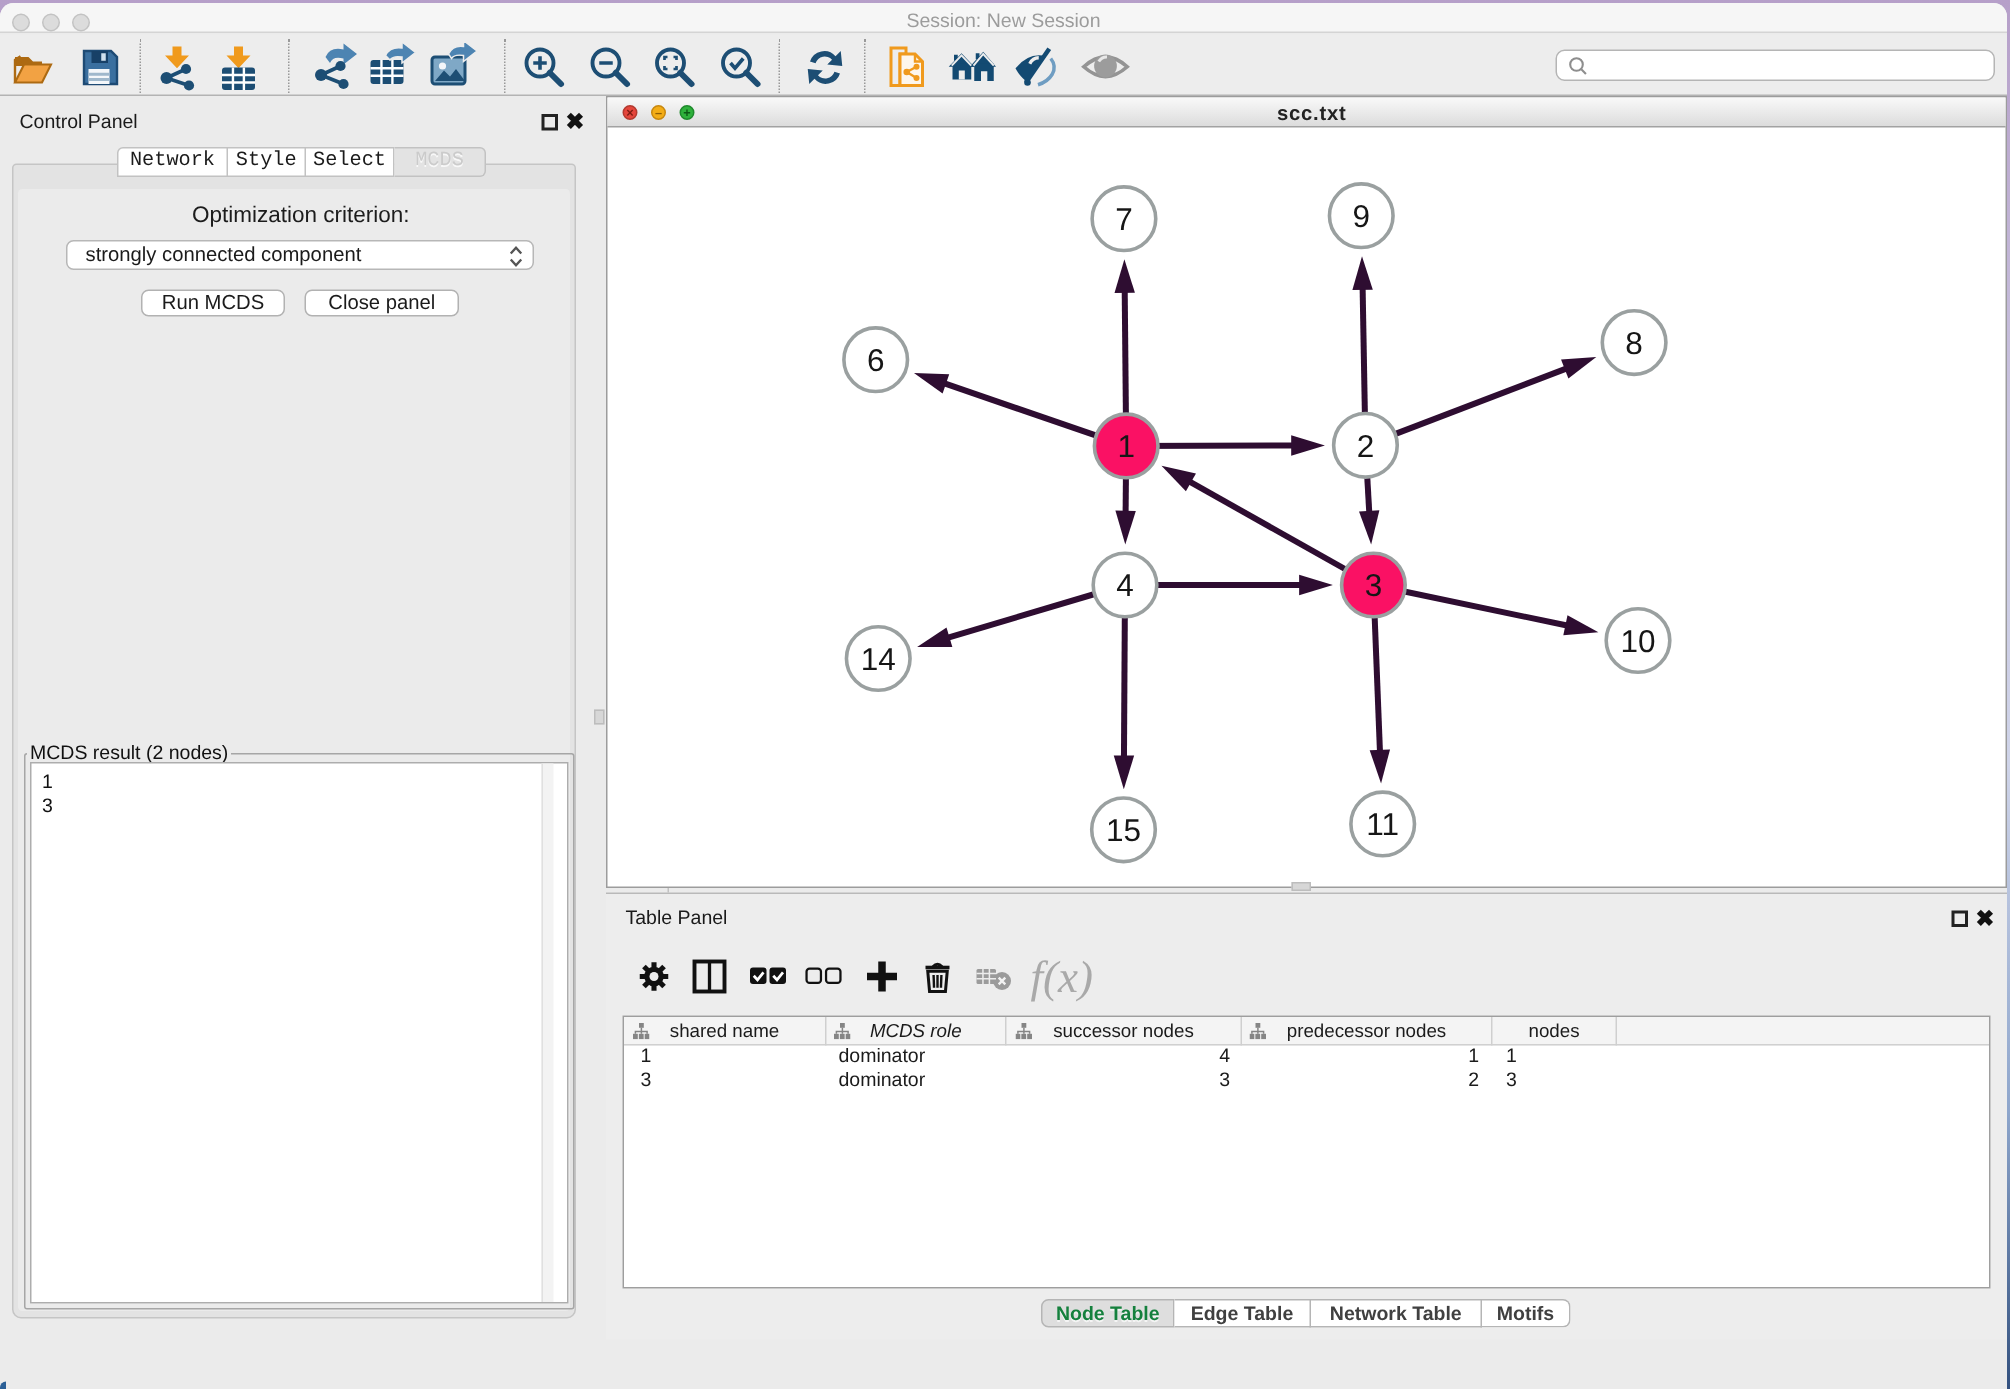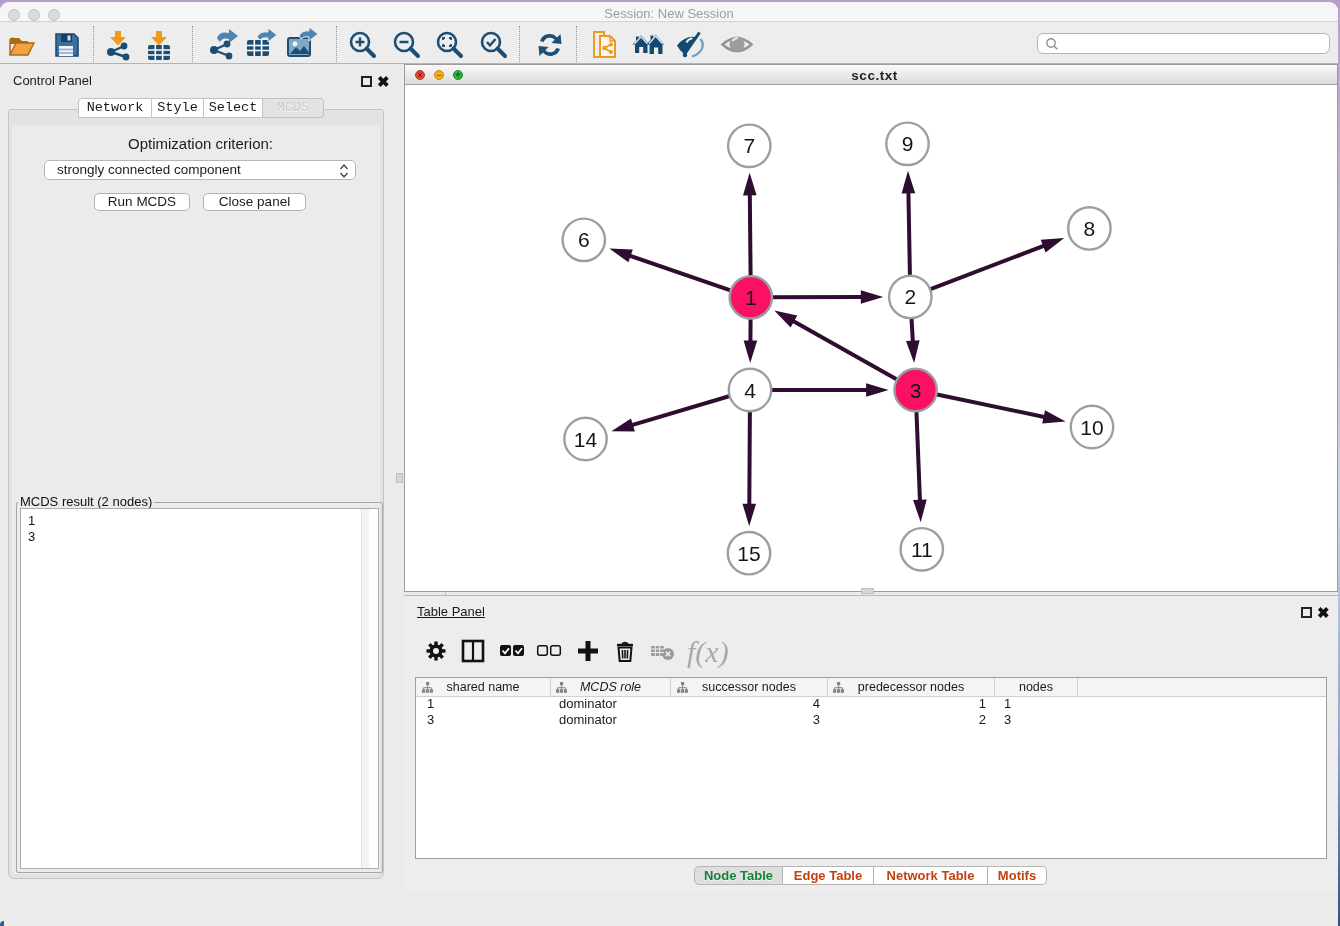--- a/index.html
+++ b/index.html
@@ -33,21 +33,21 @@
 #netwin { left:404px; top:62px; width:934px; height:528px; border:1px solid #9c9c9c; background:#fff; }
 #nettitle { left:0; top:0; width:932px; height:20px; background:linear-gradient(180deg,#f9f9f9 0%,#ececec 45%,#dcdcdc 100%); border-bottom:1px solid #a2a2a2; }
 .ntl { border-radius:50%; width:10px; height:10px; top:5px; text-align:center; font-size:8.5px; font-weight:bold; line-height:9px; }
 #netname { width:100%; top:3px; text-indent:7px; text-align:center; font-size:13.5px; font-weight:bold; color:#222; letter-spacing:0.5px; }
 
 #tpanel { left:404px; top:593px; width:934px; height:298px; background:#ededed; border-top:1px solid #b9b9b9; }
 #ttable { left:11px; top:81px; width:912px; height:182px; background:#fff; border:1px solid #9e9e9e; }
 #thead { left:0; top:0; width:910px; height:19px; background:#f4f4f4; border-bottom:1px solid #d0d0d0; }
 .thcell { top:0; height:19px; border-right:1px solid #cfcfcf; font-size:12.5px; color:#1b1b1b; text-align:center; line-height:18px; }
 .trow { font-size:13px; color:#1b1b1b; height:16px; line-height:16px; }
-.btab { top:270px; height:19px; background:#fff; border:1px solid #b5b5b5; font-size:13px; font-weight:600; color:#c2410c; text-align:center; line-height:17px; }
+.btab { top:270px; height:19px; background:#fff; border:1px solid #b5b5b5; font-size:13px; font-weight:600; color:#404040; text-align:center; line-height:17px; }
 .btab.tabsel { background:#dedede; color:#15803d; text-shadow:0 1px 0 #f4f4f4; }
 
 #statusbar { left:0; top:889px; width:1338px; height:35px; background:#eeeeee; border-top:1px solid #bfbfbf; }
 #memorybtn { left:1254px; top:8px; width:74px; height:23px; background:#f8f8f8; border:1px solid #9b9b9b; font-size:11.5px; color:#111; line-height:21px; text-align:right; padding-right:7px; }
 #listbtn { left:10px; top:8px; width:27px; height:20px; background:#fdfdfd; border:1px solid #9e9e9e; }
 </style>
 </head>
 <body>
 <div class="abs" id="appwin">
 
@@ -275,21 +275,21 @@
       <text x="516.8" y="471.8" font-size="21" fill="#161616" text-anchor="middle" font-family="Liberation Sans, sans-serif">11</text>
       <text x="180.5" y="361.5" font-size="21" fill="#161616" text-anchor="middle" font-family="Liberation Sans, sans-serif">14</text>
       <text x="344.0" y="475.7" font-size="21" fill="#161616" text-anchor="middle" font-family="Liberation Sans, sans-serif">15</text>
       </svg>
   </div>
 
   <div class="abs" style="left:396px; top:471px; width:7px; height:10px; background:#d7d7d7; border:1px solid #bdbdbd;"></div>
   <div class="abs" style="left:861px; top:586px; width:13px; height:6px; background:#d7d7d7; border:1px solid #bdbdbd;"></div>
 
   <div class="abs" id="tpanel">
-    <div class="abs ptitle" style="left:13px; top:8px;text-decoration:underline;">Table Panel</div>
+    <div class="abs ptitle" style="left:13px; top:8px;">Table Panel</div>
     <div class="abs winbtn-max" style="left:897px; top:11px;"></div>
     <div class="abs winbtn-x" style="left:913px; top:11px;">✖</div>
     <svg class="abs" style="left:19px;top:42px;" width="26" height="26" viewBox="0 0 26 26">
         <g fill="#111">
           <circle cx="13" cy="13" r="6.5"></circle>
           <g stroke="#111" stroke-width="3.4">
 <line x1="13" y1="3.5" x2="13" y2="22.5"></line>
             <line x1="3.5" y1="13" x2="22.5" y2="13"></line>
 <line x1="6.3" y1="6.3" x2="19.7" y2="19.7"></line>
             <line x1="19.7" y1="6.3" x2="6.3" y2="19.7"></line>

